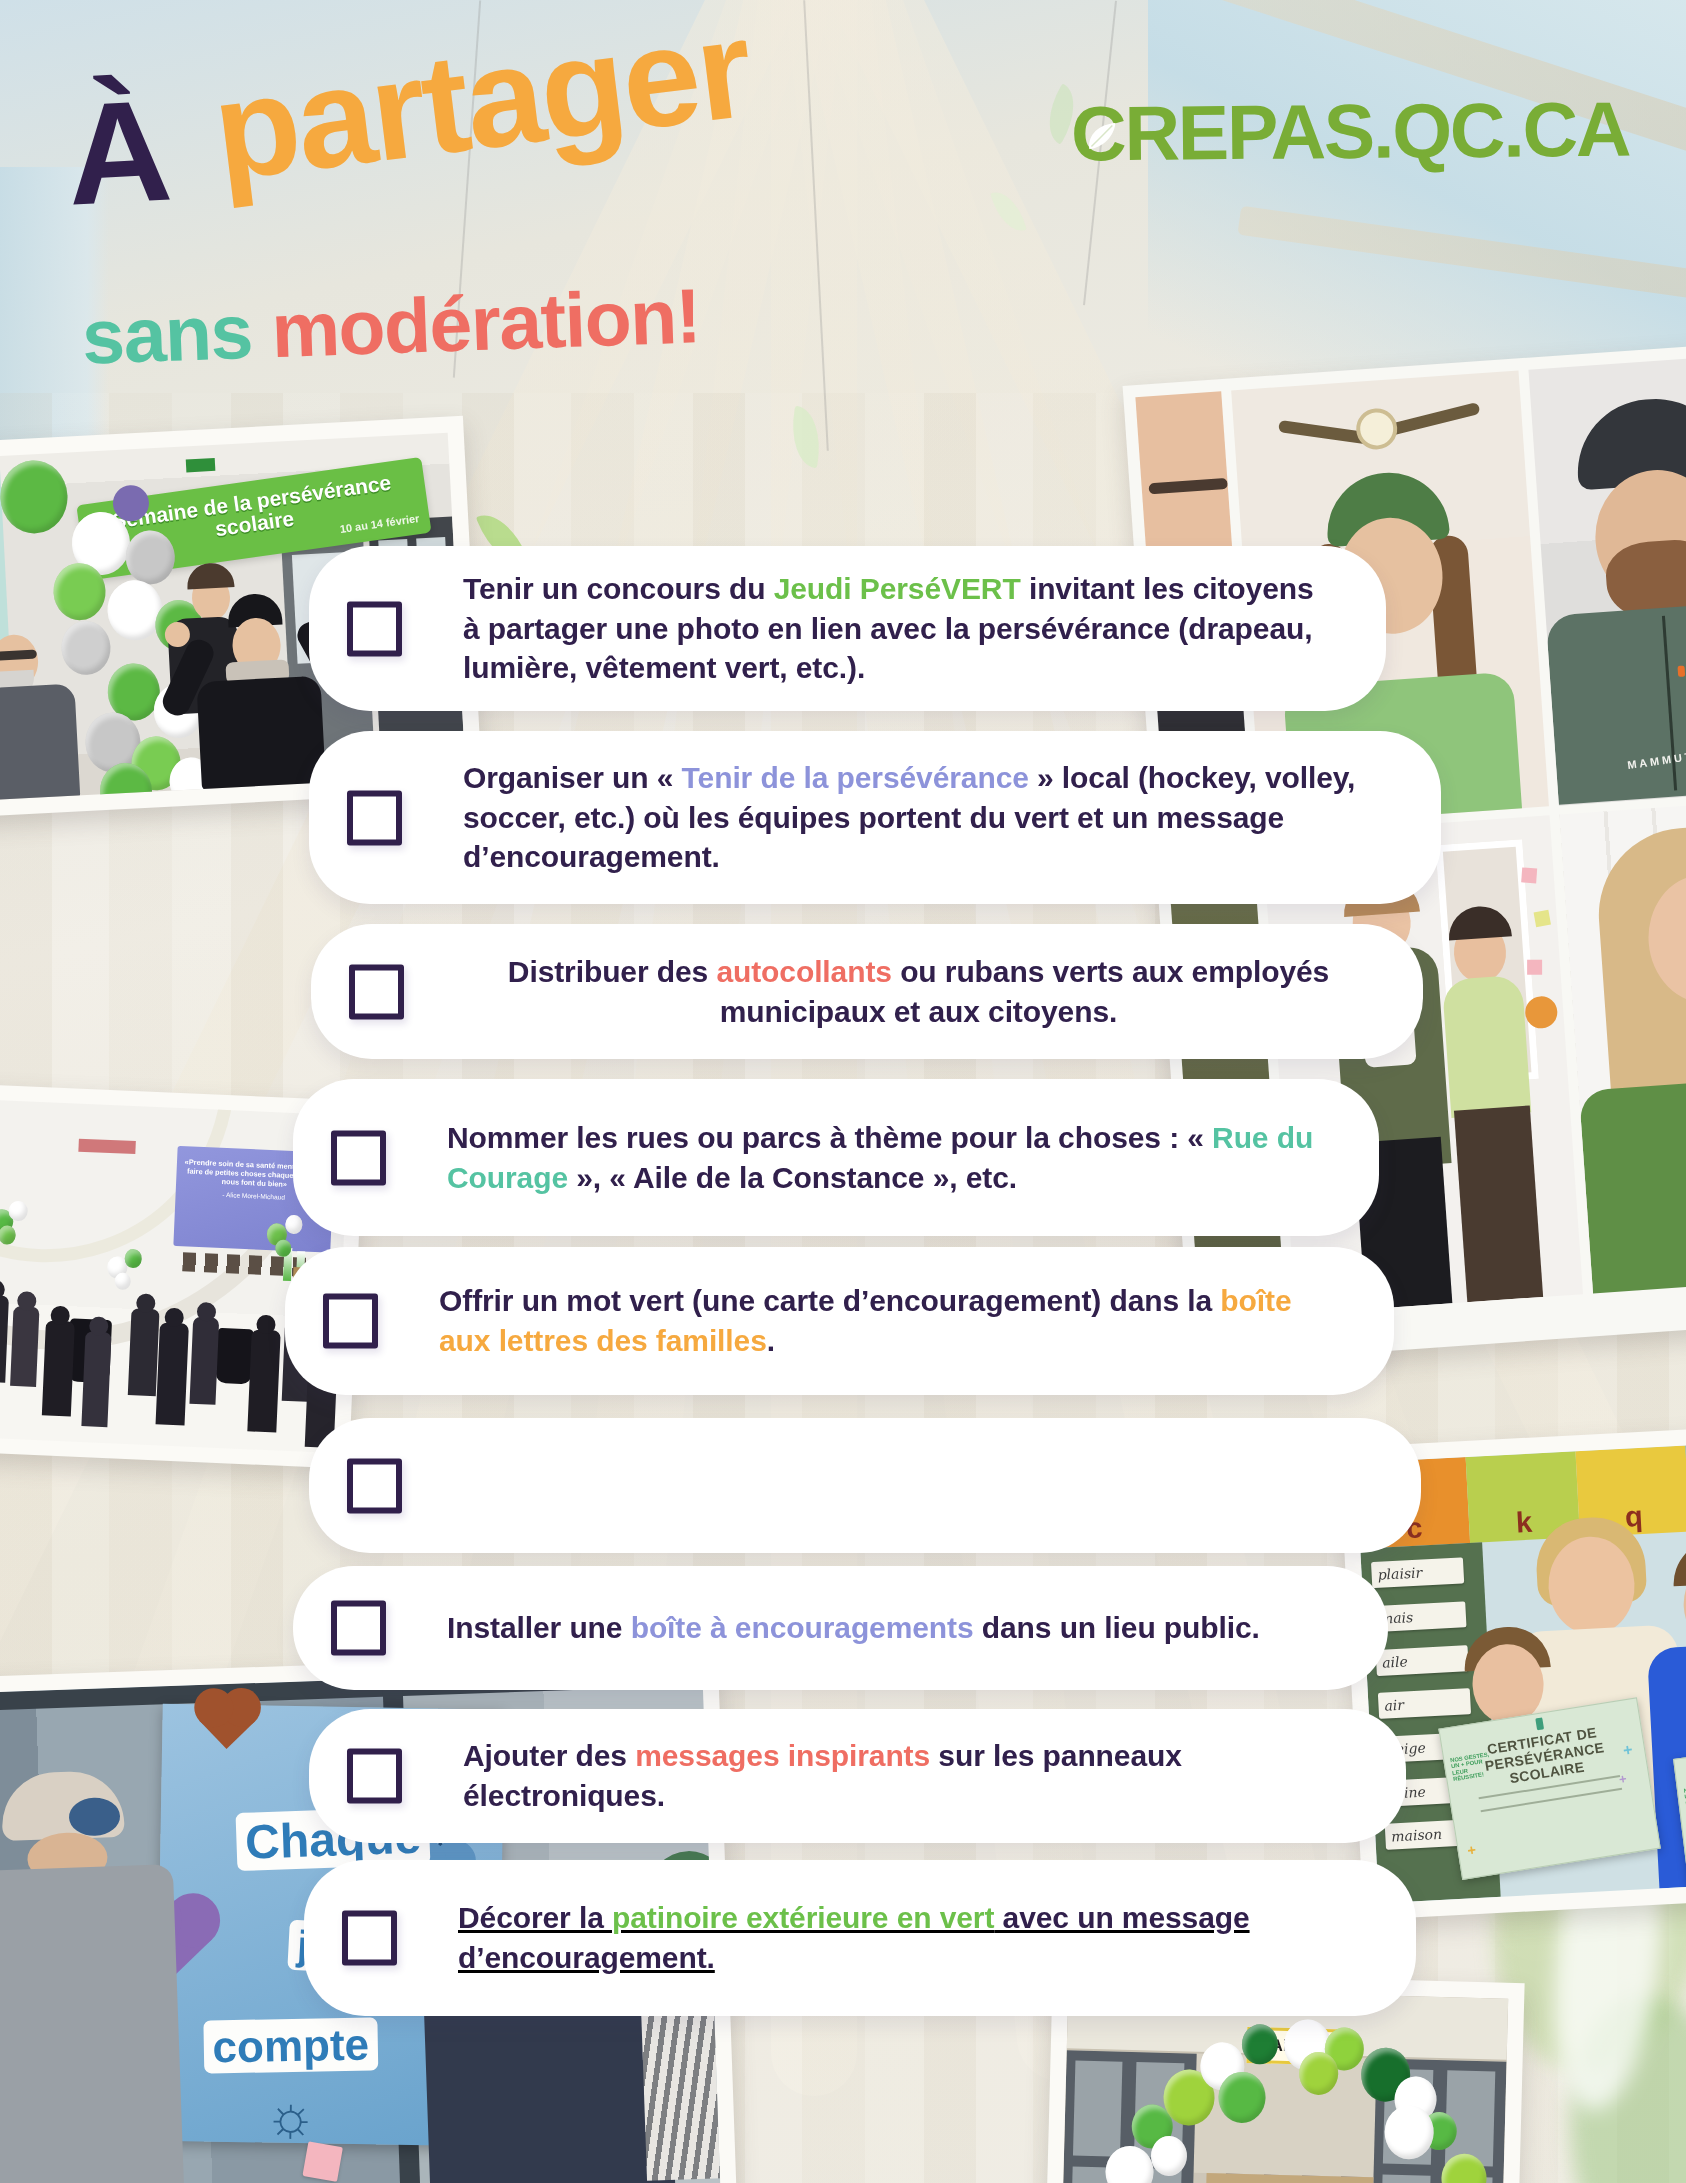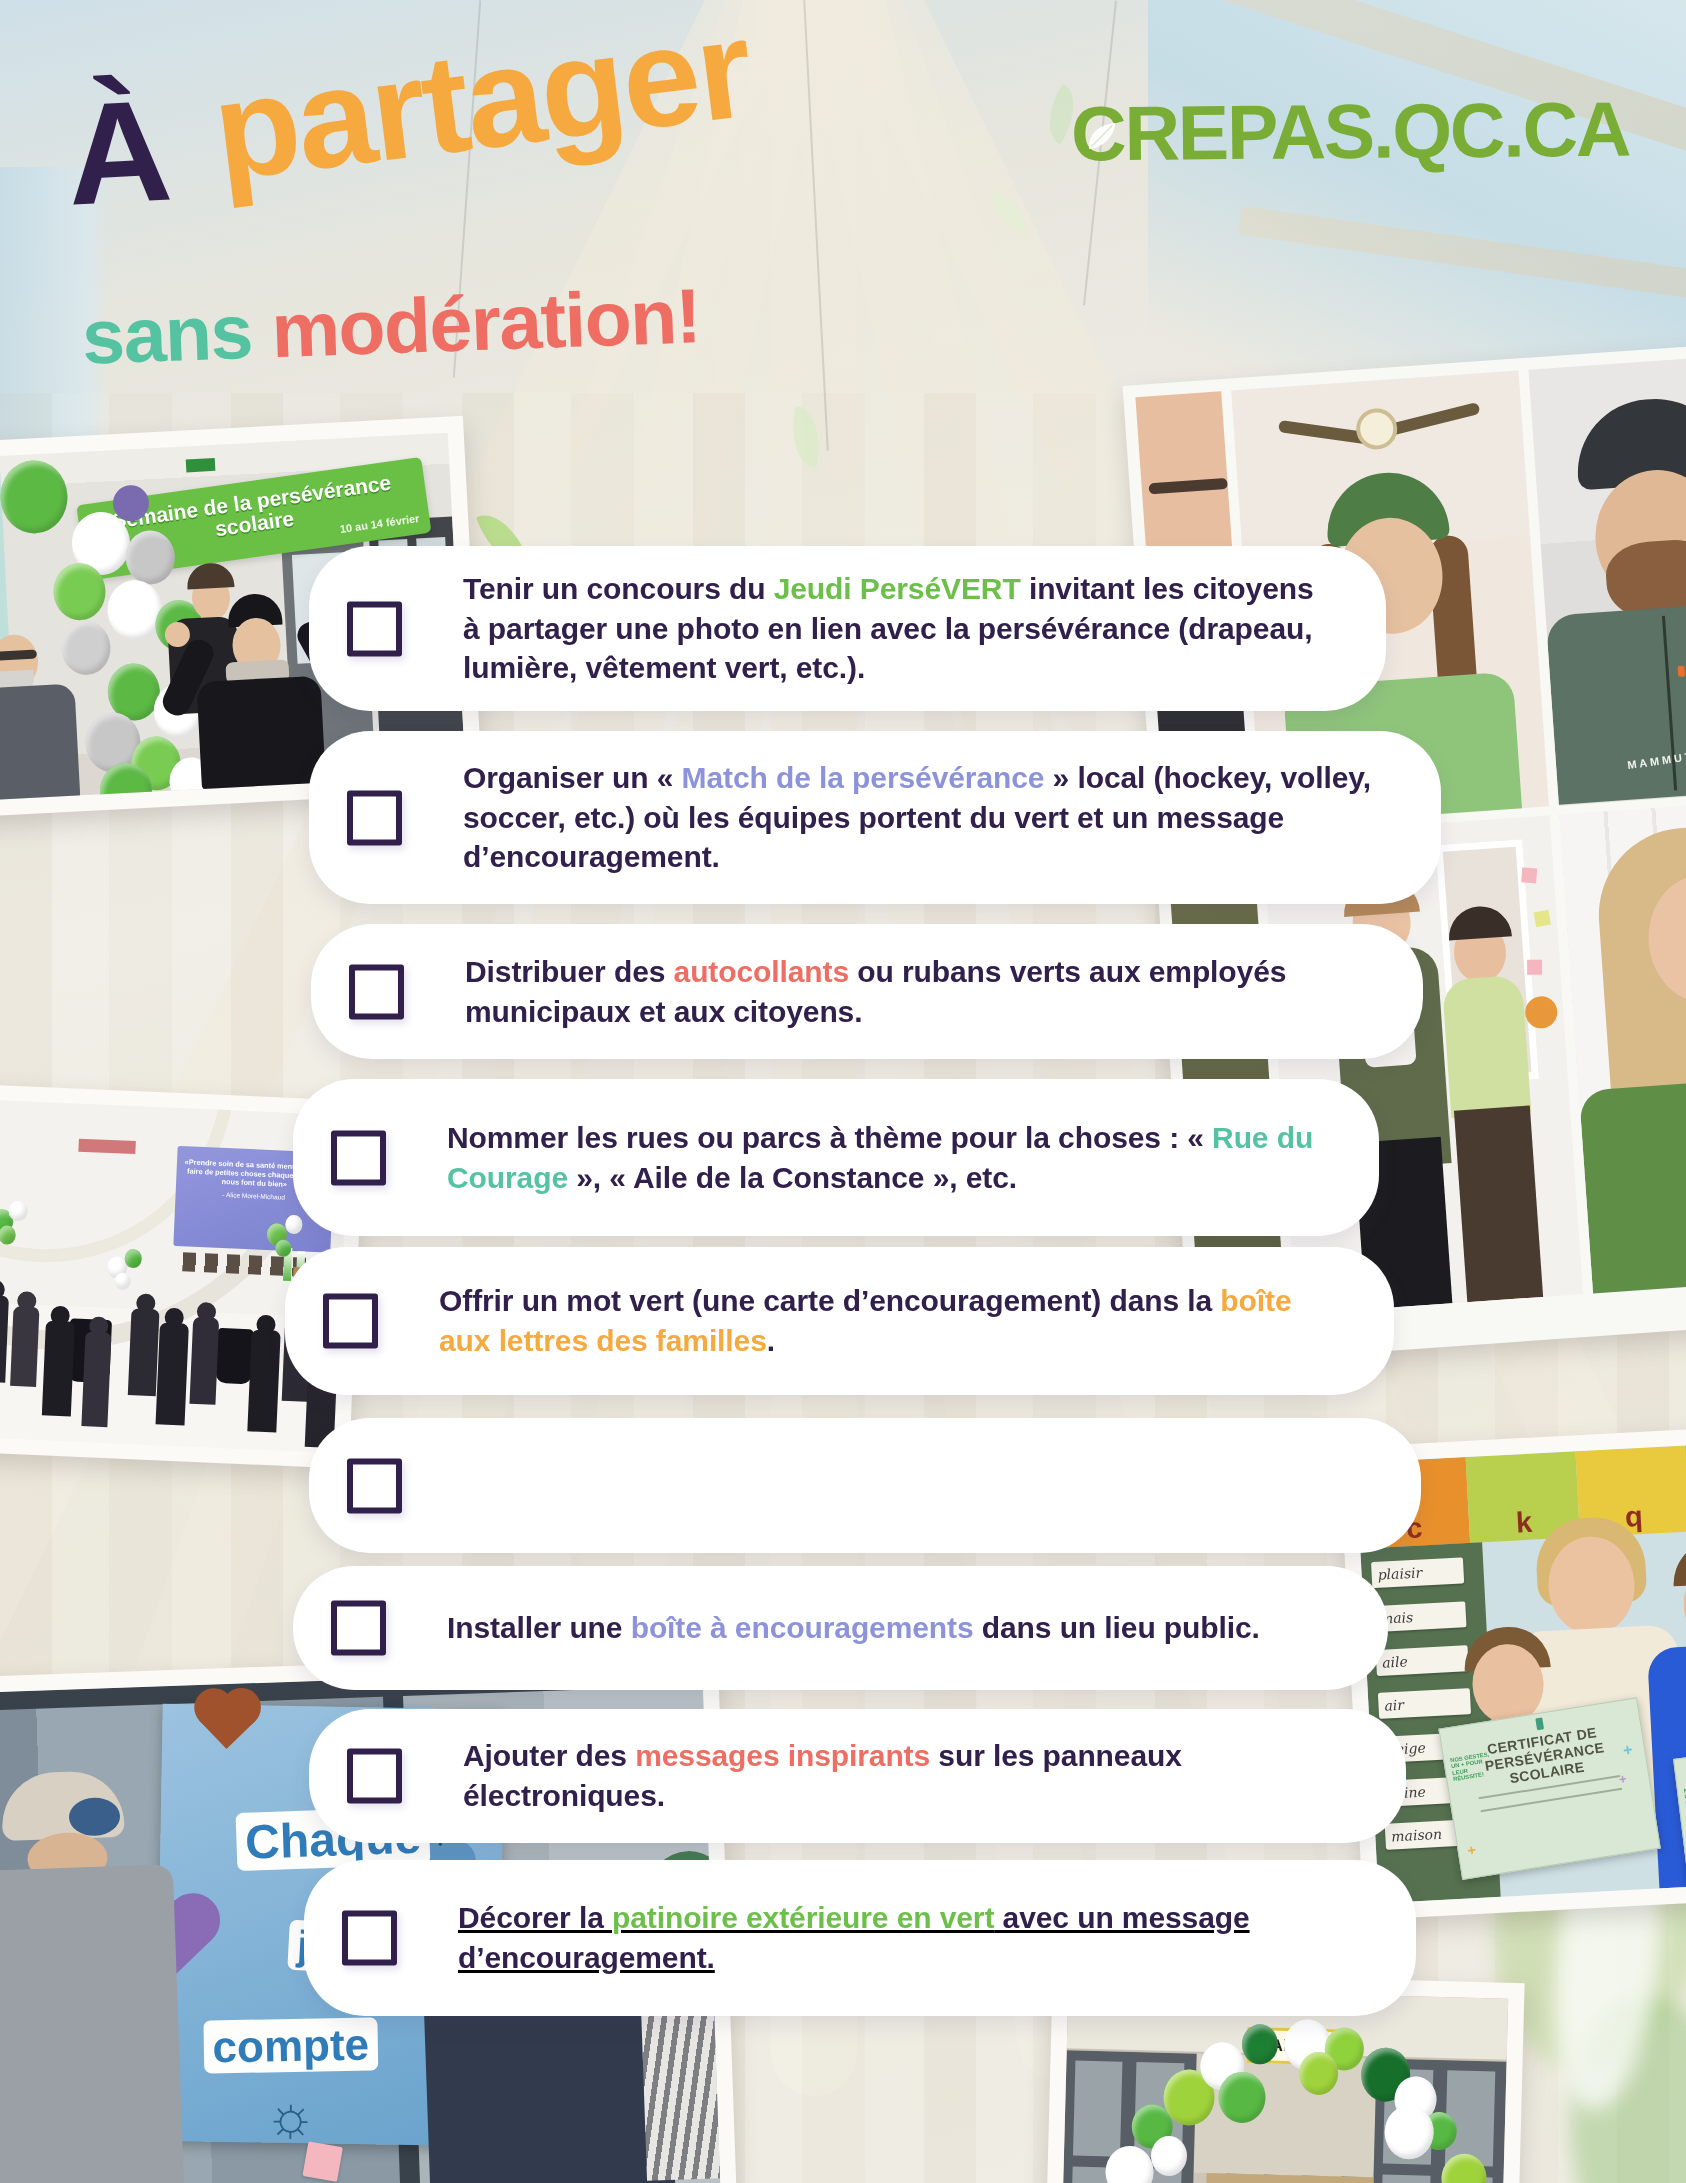--- a/index.html
+++ b/index.html
@@ -437,24 +437,24 @@
   </svg>
 
   <section id="checklist">
   <div class="card" style="left: 309px; top: 546px; width: 1077px; height: 165px;">
     <span class="checkbox"></span>
     <p class="card-text"><span class="c-dark">Tenir un concours du </span><span class="c-green">Jeudi PerséVERT</span><span class="c-dark"> invitant les citoyens à partager une photo en lien avec la persévérance (drapeau, lumière, vêtement vert, etc.).</span></p>
   </div>
 
   <div class="card" style="left: 309px; top: 731px; width: 1132px; height: 173px;">
     <span class="checkbox"></span>
-    <p class="card-text"><span class="c-dark">Organiser un « </span><span class="c-peri">Match de la persévérance</span><span class="c-dark"> » local (hockey, volley, soccer, etc.) où les équipes portent du vert et un message d’encouragement.</span></p>
-  </div>
-
-  <div class="card" style="left: 311px; top: 924px; width: 1112px; height: 135px;">
+    <p class="card-text"><span class="c-dark">Organiser un « </span><span class="c-peri">Tenir de la persévérance</span><span class="c-dark"> » local (hockey, volley, soccer, etc.) où les équipes portent du vert et un message d’encouragement.</span></p>
+  </div>
+
+  <div class="card" style="left: 311px; top: 924px; width: 1112px; height: 135px; text-align: center;">
     <span class="checkbox"></span>
     <p class="card-text"><span class="c-dark">Distribuer des </span><span class="c-coral">autocollants</span><span class="c-dark"> ou rubans verts aux employés municipaux et aux citoyens.</span></p>
   </div>
 
   <div class="card" style="left: 293px; top: 1079px; width: 1086px; height: 157px;">
     <span class="checkbox"></span>
     <p class="card-text"><span class="c-dark">Nommer les rues ou parcs à thème pour la choses : « </span><span class="c-teal">Rue du Courage</span><span class="c-dark"> », « Aile de la Constance », etc.</span></p>
   </div>
 
   <div class="card" style="left: 285px; top: 1247px; width: 1109px; height: 148px;">

